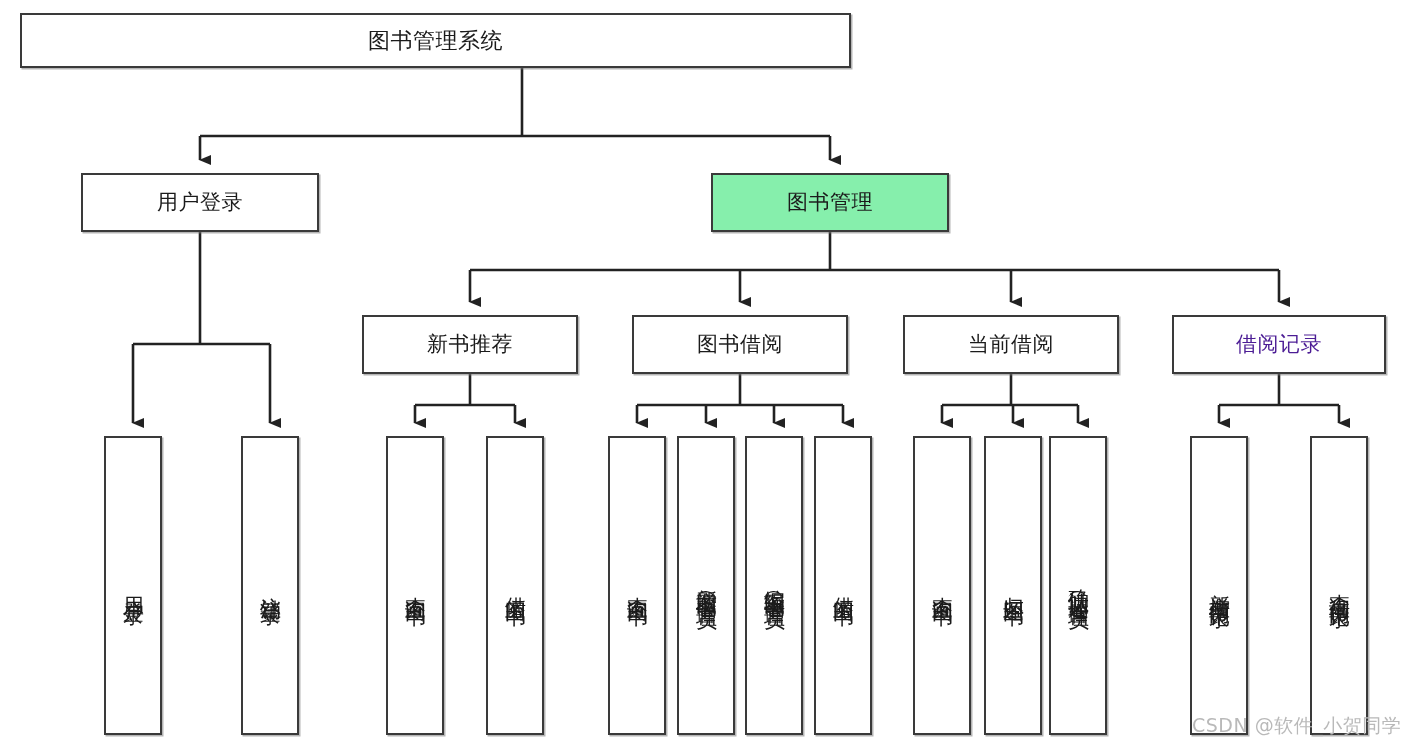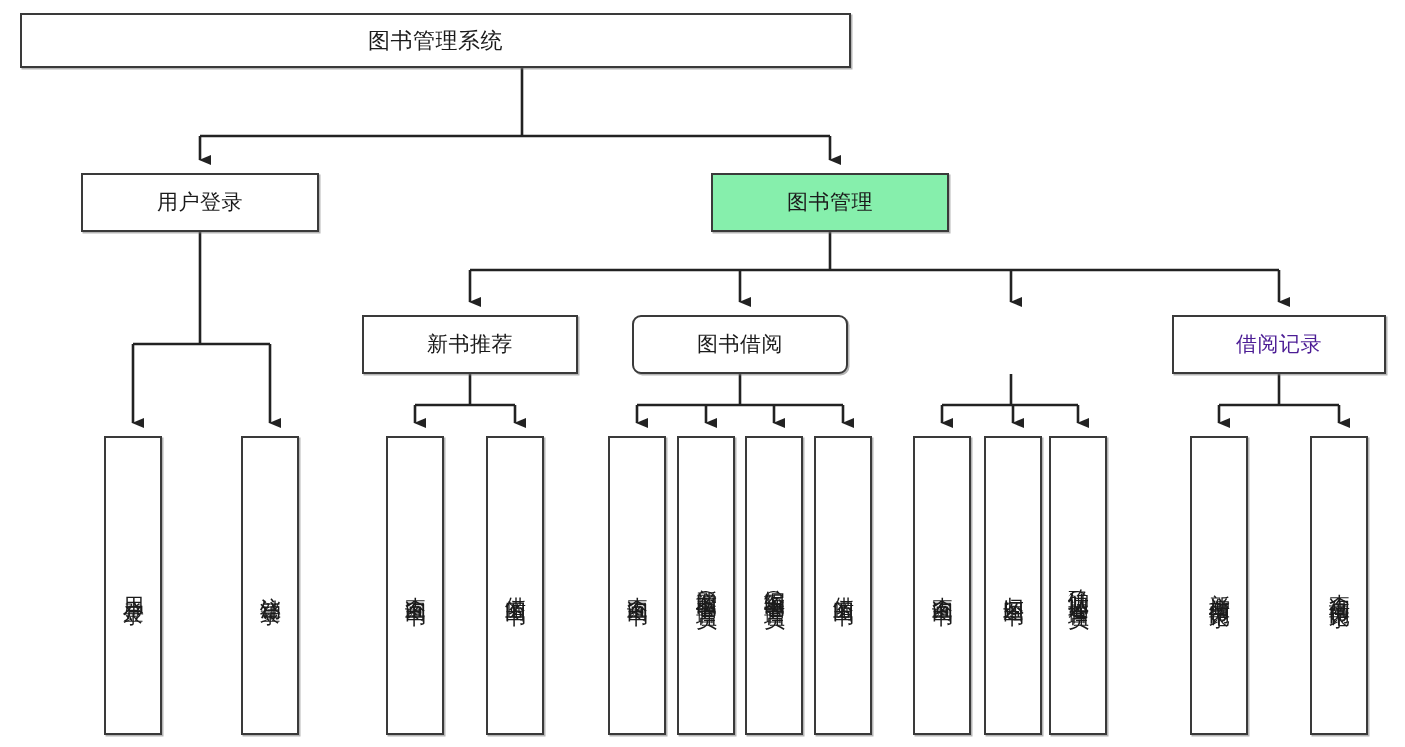--- a/index.html
+++ b/index.html
@@ -125,22 +125,25 @@
   <div class="node-box lvl2" style="left: 81px; top: 173px; width: 238px; height: 59px; border-color: rgb(58, 58, 58); background: rgb(255, 255, 255);">
     <span class="node-label" style="color: rgb(27, 27, 27);">用户登录</span>
   </div>
   <div class="node-box lvl2" style="left: 711px; top: 173px; width: 238px; height: 59px; border-color: rgb(58, 58, 58); background: #86efac;">
     <span class="node-label" style="color: rgb(27, 27, 27);">图书管理</span>
   </div>
 
   <div class="node-box lvl3" style="left: 362px; top: 315px; width: 216px; height: 59px; border-color: rgb(58, 58, 58); background: rgb(255, 255, 255);">
     <span class="node-label" style="color: rgb(27, 27, 27);">新书推荐</span>
   </div>
-  <div class="node-box lvl3" style="left: 632px; top: 315px; width: 216px; height: 59px; border-color: rgb(58, 58, 58); background: rgb(255, 255, 255); border-radius: 9px;">
+  <div class="node-box lvl3" style="left: 632px; top: 315px; width: 216px; height: 59px; border-color: rgb(58, 58, 58); background: rgb(255, 255, 255);">
     <span class="node-label" style="color: rgb(27, 27, 27);">图书借阅</span>
+  </div>
+  <div class="node-box lvl3" style="left: 903px; top: 315px; width: 216px; height: 59px; border-color: rgb(58, 58, 58); background: rgb(255, 255, 255);">
+    <span class="node-label" style="color: rgb(27, 27, 27);">当前借阅</span>
   </div>
   <div class="node-box lvl3" style="left: 1172px; top: 315px; width: 214px; height: 59px; border-color: rgb(58, 58, 58); background: rgb(255, 255, 255);">
     <span class="node-label" style="color: #4c1d95;">借阅记录</span>
   </div>
 
   <div class="node-box leaf" style="left: 104px; top: 436px; width: 58px; height: 299px; border-color: rgb(58, 58, 58); background: rgb(255, 255, 255);">
     <span class="node-label" style="color: rgb(27, 27, 27);">用户登录</span>
   </div>
   <div class="node-box leaf" style="left: 241px; top: 436px; width: 58px; height: 299px; border-color: rgb(58, 58, 58); background: rgb(255, 255, 255);">
     <span class="node-label" style="color: rgb(27, 27, 27);">注销登录</span>
@@ -172,14 +175,15 @@
   <div class="node-box leaf" style="left: 1049px; top: 436px; width: 58px; height: 299px; border-color: rgb(58, 58, 58); background: rgb(255, 255, 255);">
     <span class="node-label" style="color: rgb(27, 27, 27);">确认归还（管理员）</span>
   </div>
   <div class="node-box leaf" style="left: 1190px; top: 436px; width: 58px; height: 299px; border-color: rgb(58, 58, 58); background: rgb(255, 255, 255);">
     <span class="node-label" style="color: rgb(27, 27, 27);">新增借阅记录</span>
   </div>
   <div class="node-box leaf" style="left: 1310px; top: 436px; width: 58px; height: 299px; border-color: rgb(58, 58, 58); background: rgb(255, 255, 255);">
     <span class="node-label" style="color: rgb(27, 27, 27);">查询借阅记录</span>
   </div>
 
+  <div class="watermark" style="left: 1192px; top: 713px; color: rgb(185, 185, 185);">CSDN @软件_小贺同学</div>
 
 </div>
 
 </body></html>

